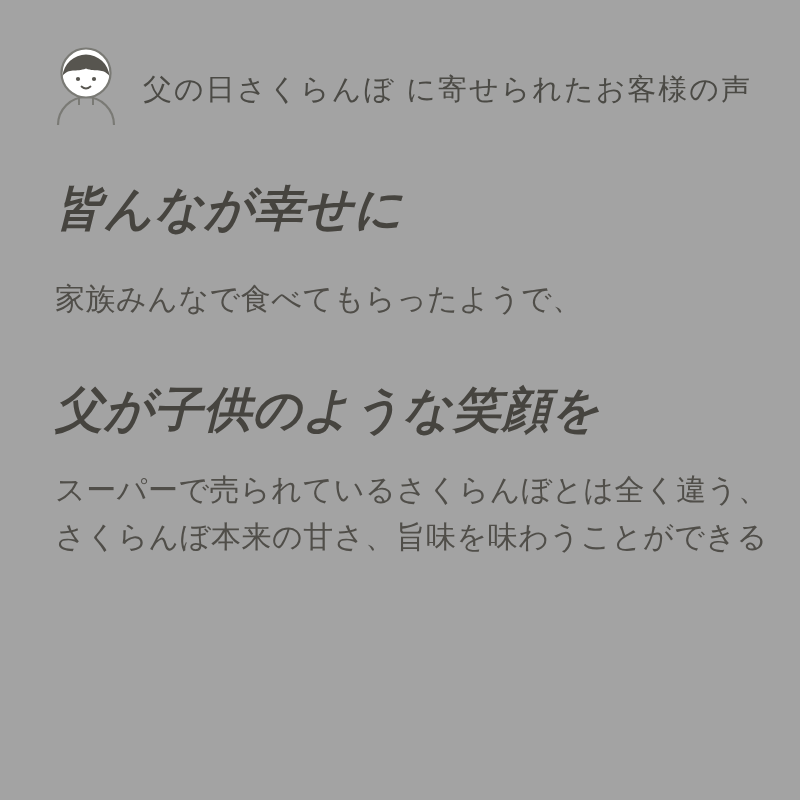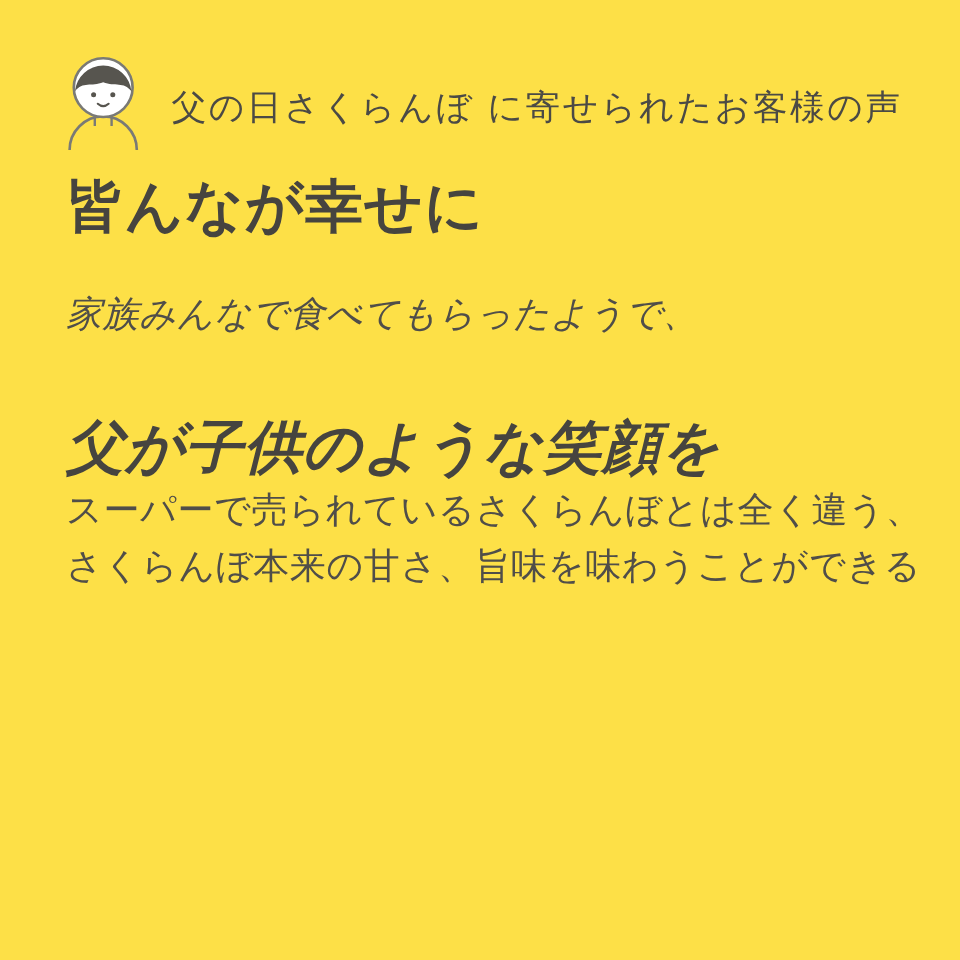--- a/index.html
+++ b/index.html
@@ -12,21 +12,21 @@
     height: 800px;
     overflow: hidden;
     font-family: "DejaVu Serif", "Liberation Serif", serif;
     color: #504e49;
   }
   .page {
     box-sizing: border-box;
     width: 800px;
     height: 800px;
     padding: 45px 35px 0 55px;
-    background: #fde047;
+    background: #a3a3a3;
   }
   .reviews-header {
     display: flex;
     align-items: center;
   }
   .avatar-wrap {
     flex: 0 0 auto;
     width: 62px;
     height: 80px;
   }
@@ -45,31 +45,31 @@
   }
   .review-heading {
     margin: 0;
     font-size: 48px;
     font-weight: 700;
     line-height: 1.2;
     letter-spacing: 1px;
     color: #46443f;
     white-space: nowrap;
   }
-  .review-section-1 .review-heading { margin-top: 19px; }
+  .review-section-1 .review-heading { margin-top: 55px; font-style: italic; }
   .review-text {
     margin: 0;
     font-size: 30px;
     line-height: 47px;
     letter-spacing: 0.5px;
     color: #504e49;
   }
-  .review-section-1 .review-text { margin-top: 37px; font-style: italic; }
+  .review-section-1 .review-text { margin-top: 37px; }
   .review-section-2 .review-heading { margin-top: 59px; font-style: italic; }
-  .review-section-2 .review-text { }
+  .review-section-2 .review-text { margin-top: 28px; }
   .review-text .line {
     display: block;
     white-space: nowrap;
   }
 </style>
 </head>
 <body>
 
 <div class="page">
 

